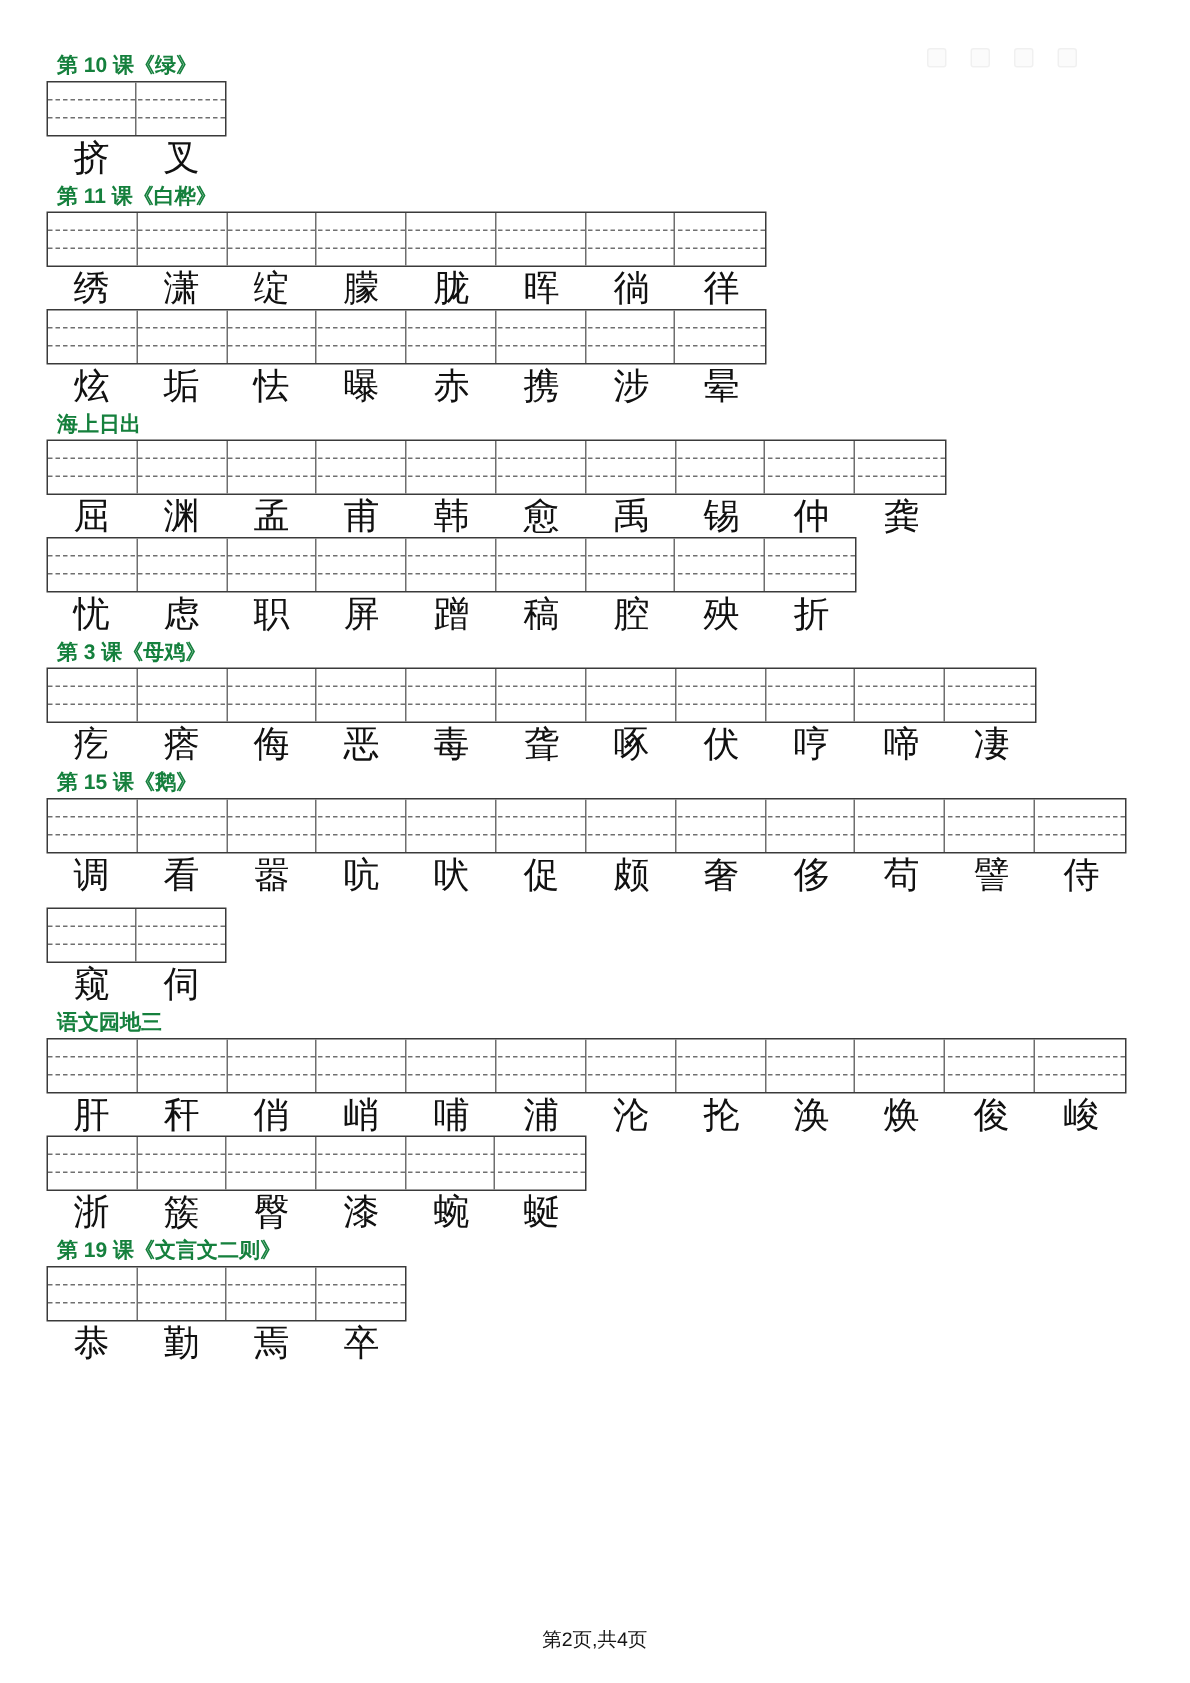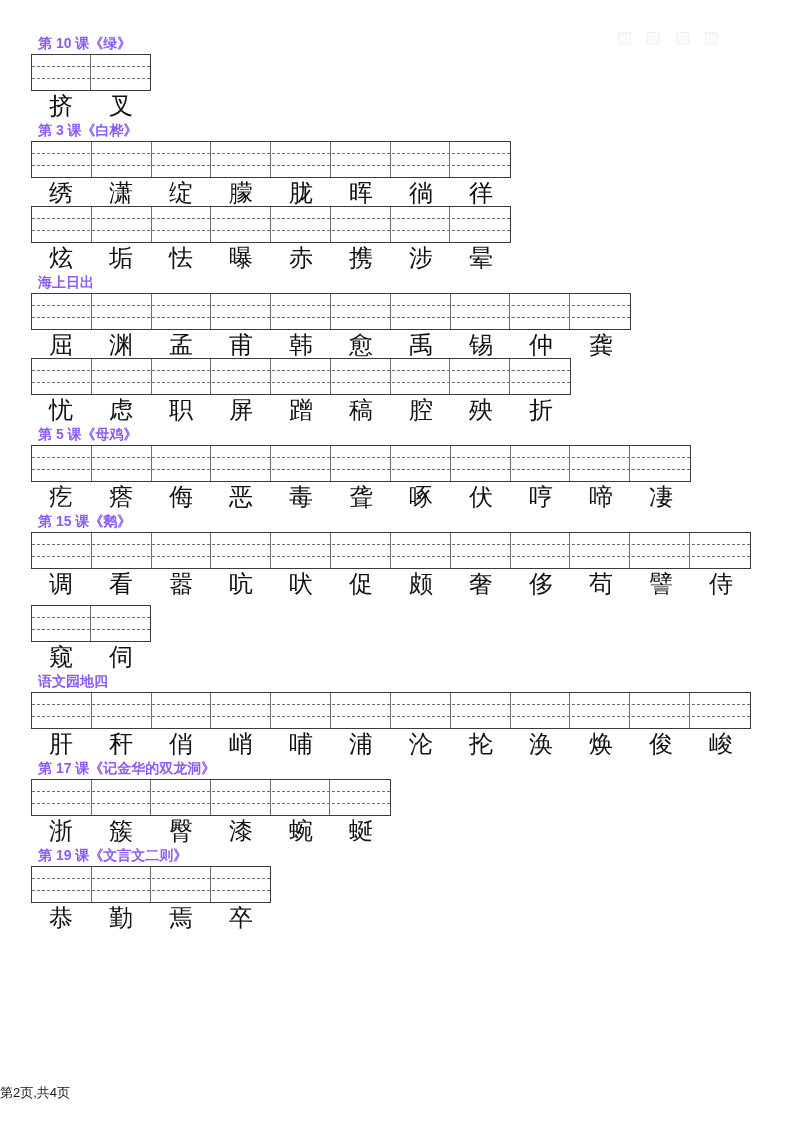--- a/index.html
+++ b/index.html
@@ -19,21 +19,21 @@
     position: absolute;
     top: 32px;
     left: 31px;
     right: 0;
   }
   .lesson-heading {
     margin: 4px 0 3px 7px;
     font-size: 14px;
     line-height: 15px;
     font-weight: 700;
-    color: #8b5cf6;
+    color: #15803d;
     font-family: "Liberation Sans", sans-serif;
     white-space: nowrap;
   }
   .pinyin-row {
     position: relative;
     display: flex;
     height: 37px;
     border: 1px solid #3a3a3a;
     box-sizing: border-box;
     background: #ffffff;
@@ -70,21 +70,21 @@
     font-size: 24px;
     line-height: 26px;
     color: #111111;
     font-family: "Liberation Serif", serif;
   }
   .footer {
     position: absolute;
     left: 0;
     right: 0;
     bottom: 20px;
-    text-align: left;
+    text-align: center;
     font-size: 13px;
     color: #161616;
     font-family: "Liberation Sans", sans-serif;
   }
   .ghost-toolbar {
     position: absolute;
     top: 32px;
     left: 618px;
     display: flex;
     gap: 16px;
@@ -118,21 +118,21 @@
           <div class="dash-line dash-2"></div>
           <div class="pinyin-cell"></div>
           <div class="pinyin-cell"></div>
         </div>
         <div class="char-row">
           <span class="hanzi">挤</span>
           <span class="hanzi">叉</span>
         </div>
       </section>
       <section>
-        <div class="lesson-heading">第 3 课《白桦》</div>
+        <div class="lesson-heading">第 11 课《白桦》</div>
         <div class="pinyin-row" style="width: 480px;">
           <div class="dash-line dash-1"></div>
           <div class="dash-line dash-2"></div>
           <div class="pinyin-cell"></div>
           <div class="pinyin-cell"></div>
           <div class="pinyin-cell"></div>
           <div class="pinyin-cell"></div>
           <div class="pinyin-cell"></div>
           <div class="pinyin-cell"></div>
           <div class="pinyin-cell"></div>
@@ -222,21 +222,21 @@
           <span class="hanzi">职</span>
           <span class="hanzi">屏</span>
           <span class="hanzi">蹭</span>
           <span class="hanzi">稿</span>
           <span class="hanzi">腔</span>
           <span class="hanzi">殃</span>
           <span class="hanzi">折</span>
         </div>
       </section>
       <section>
-        <div class="lesson-heading">第 5 课《母鸡》</div>
+        <div class="lesson-heading">第 3 课《母鸡》</div>
         <div class="pinyin-row" style="width: 660px;">
           <div class="dash-line dash-1"></div>
           <div class="dash-line dash-2"></div>
           <div class="pinyin-cell"></div>
           <div class="pinyin-cell"></div>
           <div class="pinyin-cell"></div>
           <div class="pinyin-cell"></div>
           <div class="pinyin-cell"></div>
           <div class="pinyin-cell"></div>
           <div class="pinyin-cell"></div>
@@ -296,21 +296,21 @@
           <div class="dash-line dash-2"></div>
           <div class="pinyin-cell"></div>
           <div class="pinyin-cell"></div>
         </div>
         <div class="char-row">
           <span class="hanzi">窥</span>
           <span class="hanzi">伺</span>
         </div>
       </section>
       <section>
-        <div class="lesson-heading">语文园地四</div>
+        <div class="lesson-heading">语文园地三</div>
         <div class="pinyin-row" style="width: 720px;">
           <div class="dash-line dash-1"></div>
           <div class="dash-line dash-2"></div>
           <div class="pinyin-cell"></div>
           <div class="pinyin-cell"></div>
           <div class="pinyin-cell"></div>
           <div class="pinyin-cell"></div>
           <div class="pinyin-cell"></div>
           <div class="pinyin-cell"></div>
           <div class="pinyin-cell"></div>
@@ -329,21 +329,20 @@
           <span class="hanzi">浦</span>
           <span class="hanzi">沦</span>
           <span class="hanzi">抡</span>
           <span class="hanzi">涣</span>
           <span class="hanzi">焕</span>
           <span class="hanzi">俊</span>
           <span class="hanzi">峻</span>
         </div>
       </section>
       <section>
-        <div class="lesson-heading">第 17 课《记金华的双龙洞》</div>
         <div class="pinyin-row" style="width: 360px;">
           <div class="dash-line dash-1"></div>
           <div class="dash-line dash-2"></div>
           <div class="pinyin-cell"></div>
           <div class="pinyin-cell"></div>
           <div class="pinyin-cell"></div>
           <div class="pinyin-cell"></div>
           <div class="pinyin-cell"></div>
           <div class="pinyin-cell"></div>
         </div>

